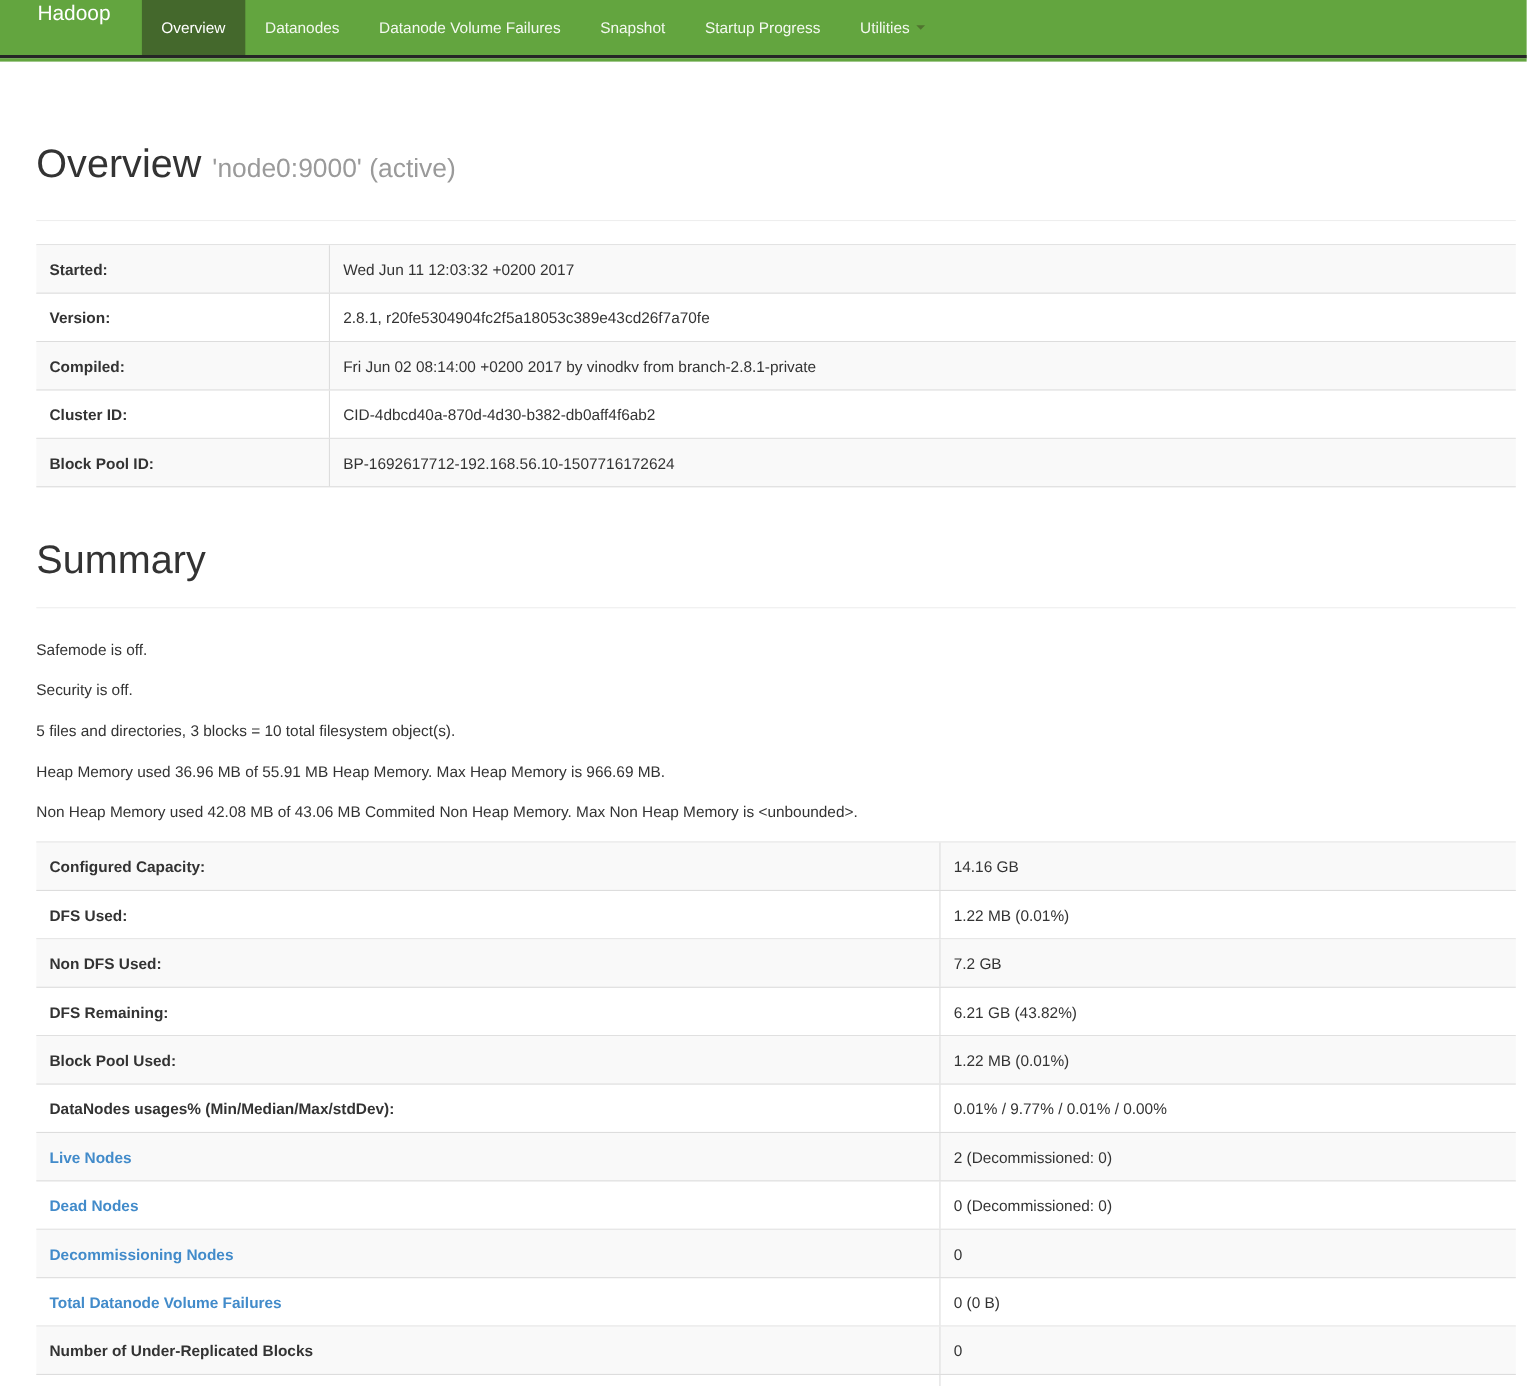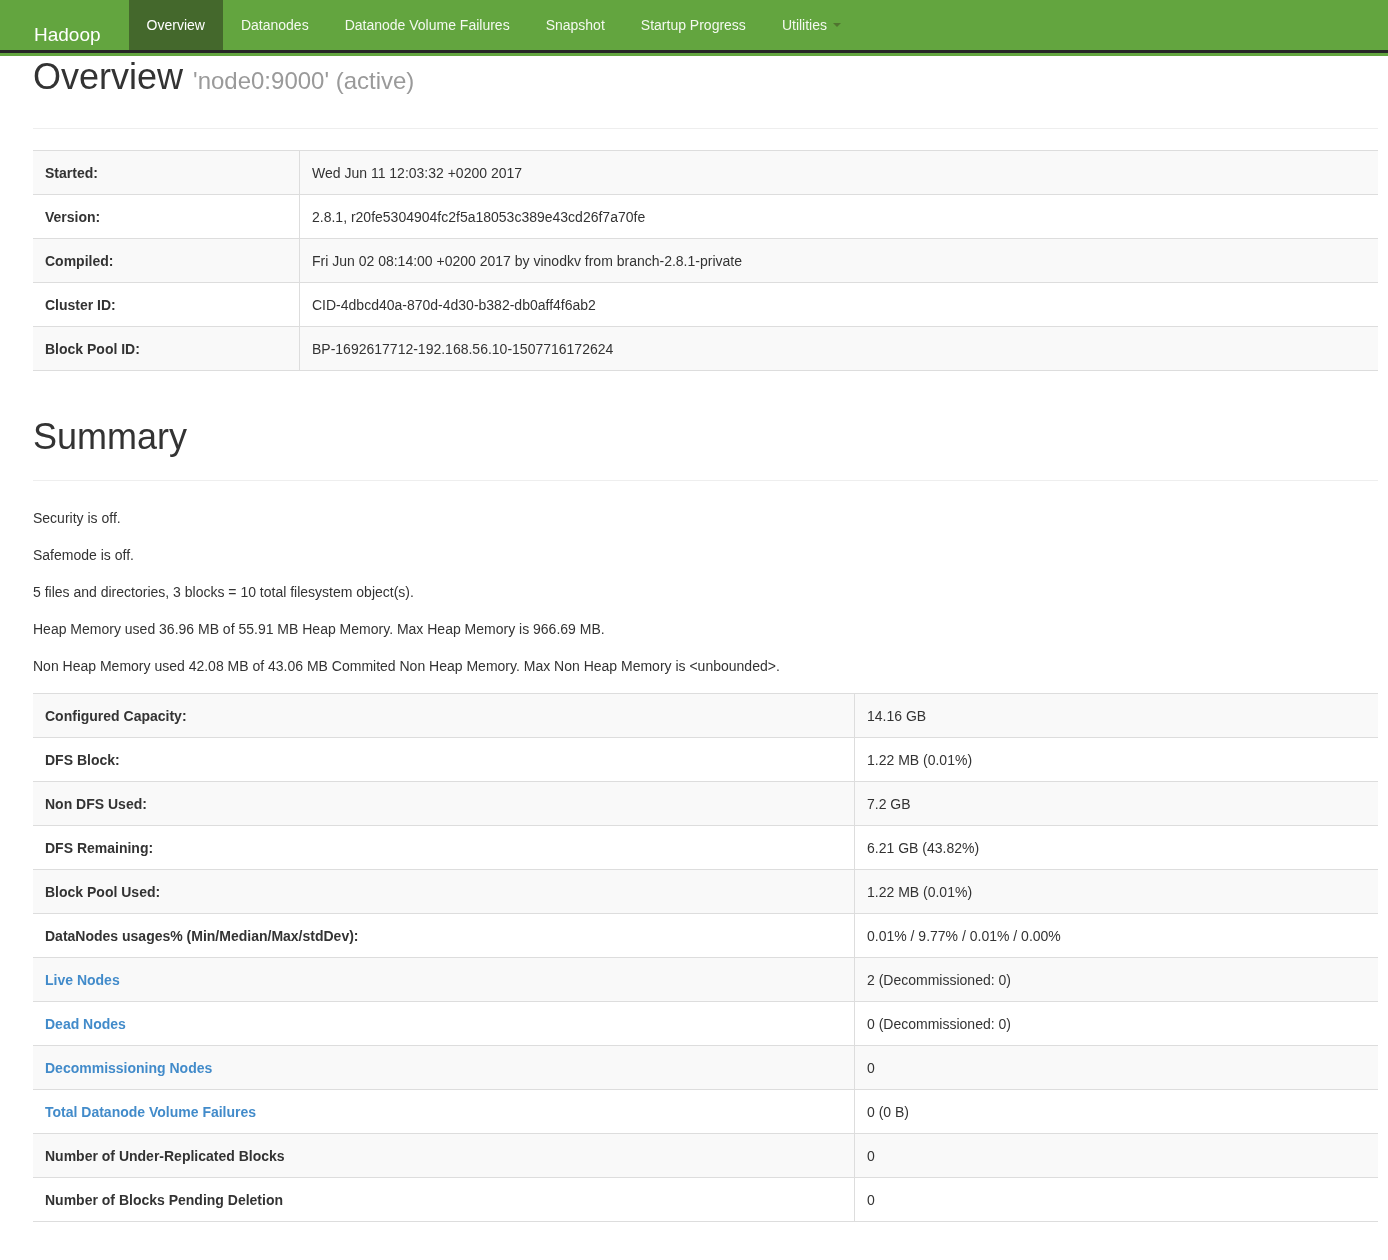--- a/index.html
+++ b/index.html
@@ -15,21 +15,21 @@
   .navbar {
     background: #63a53f;
     height: 53px;
     display: flex;
     align-items: stretch;
     border-bottom: 3px solid #262626;
   }
   .navbar-strip { height: 3px; background: #63a53f; }
   .brand {
     color: #fff; font-size: 19px;
-    padding: 24px 16px 0 34px;
+    padding: 2px 16px 0 34px;
     cursor: pointer; white-space: nowrap;
   }
   .nav { display: flex; list-style: none; margin: 0 0 0 12px; padding: 0; }
   .nav-item {
     display: flex; align-items: center;
     padding: 0 18px;
     color: #f4f9f0; font-size: 14px;
     cursor: pointer; white-space: nowrap;
   }
   .nav-item.active { background: #44682c; color: #fff; }
@@ -39,21 +39,21 @@
     border-top: 4px solid #50742f;
     border-left: 4px solid transparent;
     border-right: 4px solid transparent;
     margin-left: 6px;
   }
   .caret.show { display: inline-block; }
 
   
   .content { margin: 0 10px 0 33px; }
 
-  .page-header { }
+  .page-header { margin-top: 72px; }
   h1 {
     margin: 0; font-size: 36px; font-weight: 400; color: #333;
     letter-spacing: 0;
   }
   h1 small { font-size: 24px; color: #9a9a9a; font-weight: 400; }
   .rule { border: 0; border-top: 1px solid #eee; height: 0; }
   .rule.after-title { margin: 30px 0 21px 0; }
   .rule.after-summary { margin: 22px 0 27px 0; }
   .summary-header { margin-top: 45px; }
 
@@ -146,40 +146,40 @@
       </div>
     </div>
 
   <div class="page-header summary-header">
     <h1>Summary</h1>
   </div>
   <hr class="rule after-summary">
 
   <div class="summary-paragraphs">
 
+      <p>Safemode is off.</p>
+
       <p>Security is off.</p>
-
-      <p>Safemode is off.</p>
 
       <p>5 files and directories, 3 blocks = 10 total filesystem object(s).</p>
 
       <p>Heap Memory used 36.96 MB of 55.91 MB Heap Memory. Max Heap Memory is 966.69 MB.</p>
 
       <p>Non Heap Memory used 42.08 MB of 43.06 MB Commited Non Heap Memory. Max Non Heap Memory is &lt;unbounded&gt;.</p>
     </div>
 
   <div class="kv-table summary-table">
 
       <div class="trow">
         <div class="cell label">Configured Capacity:</div>
         <div class="cell value">14.16 GB</div>
       </div>
 
       <div class="trow">
-        <div class="cell label">DFS Block:</div>
+        <div class="cell label">DFS Used:</div>
         <div class="cell value">1.22 MB (0.01%)</div>
       </div>
 
       <div class="trow">
         <div class="cell label">Non DFS Used:</div>
         <div class="cell value">7.2 GB</div>
       </div>
 
       <div class="trow">
         <div class="cell label">DFS Remaining:</div>

